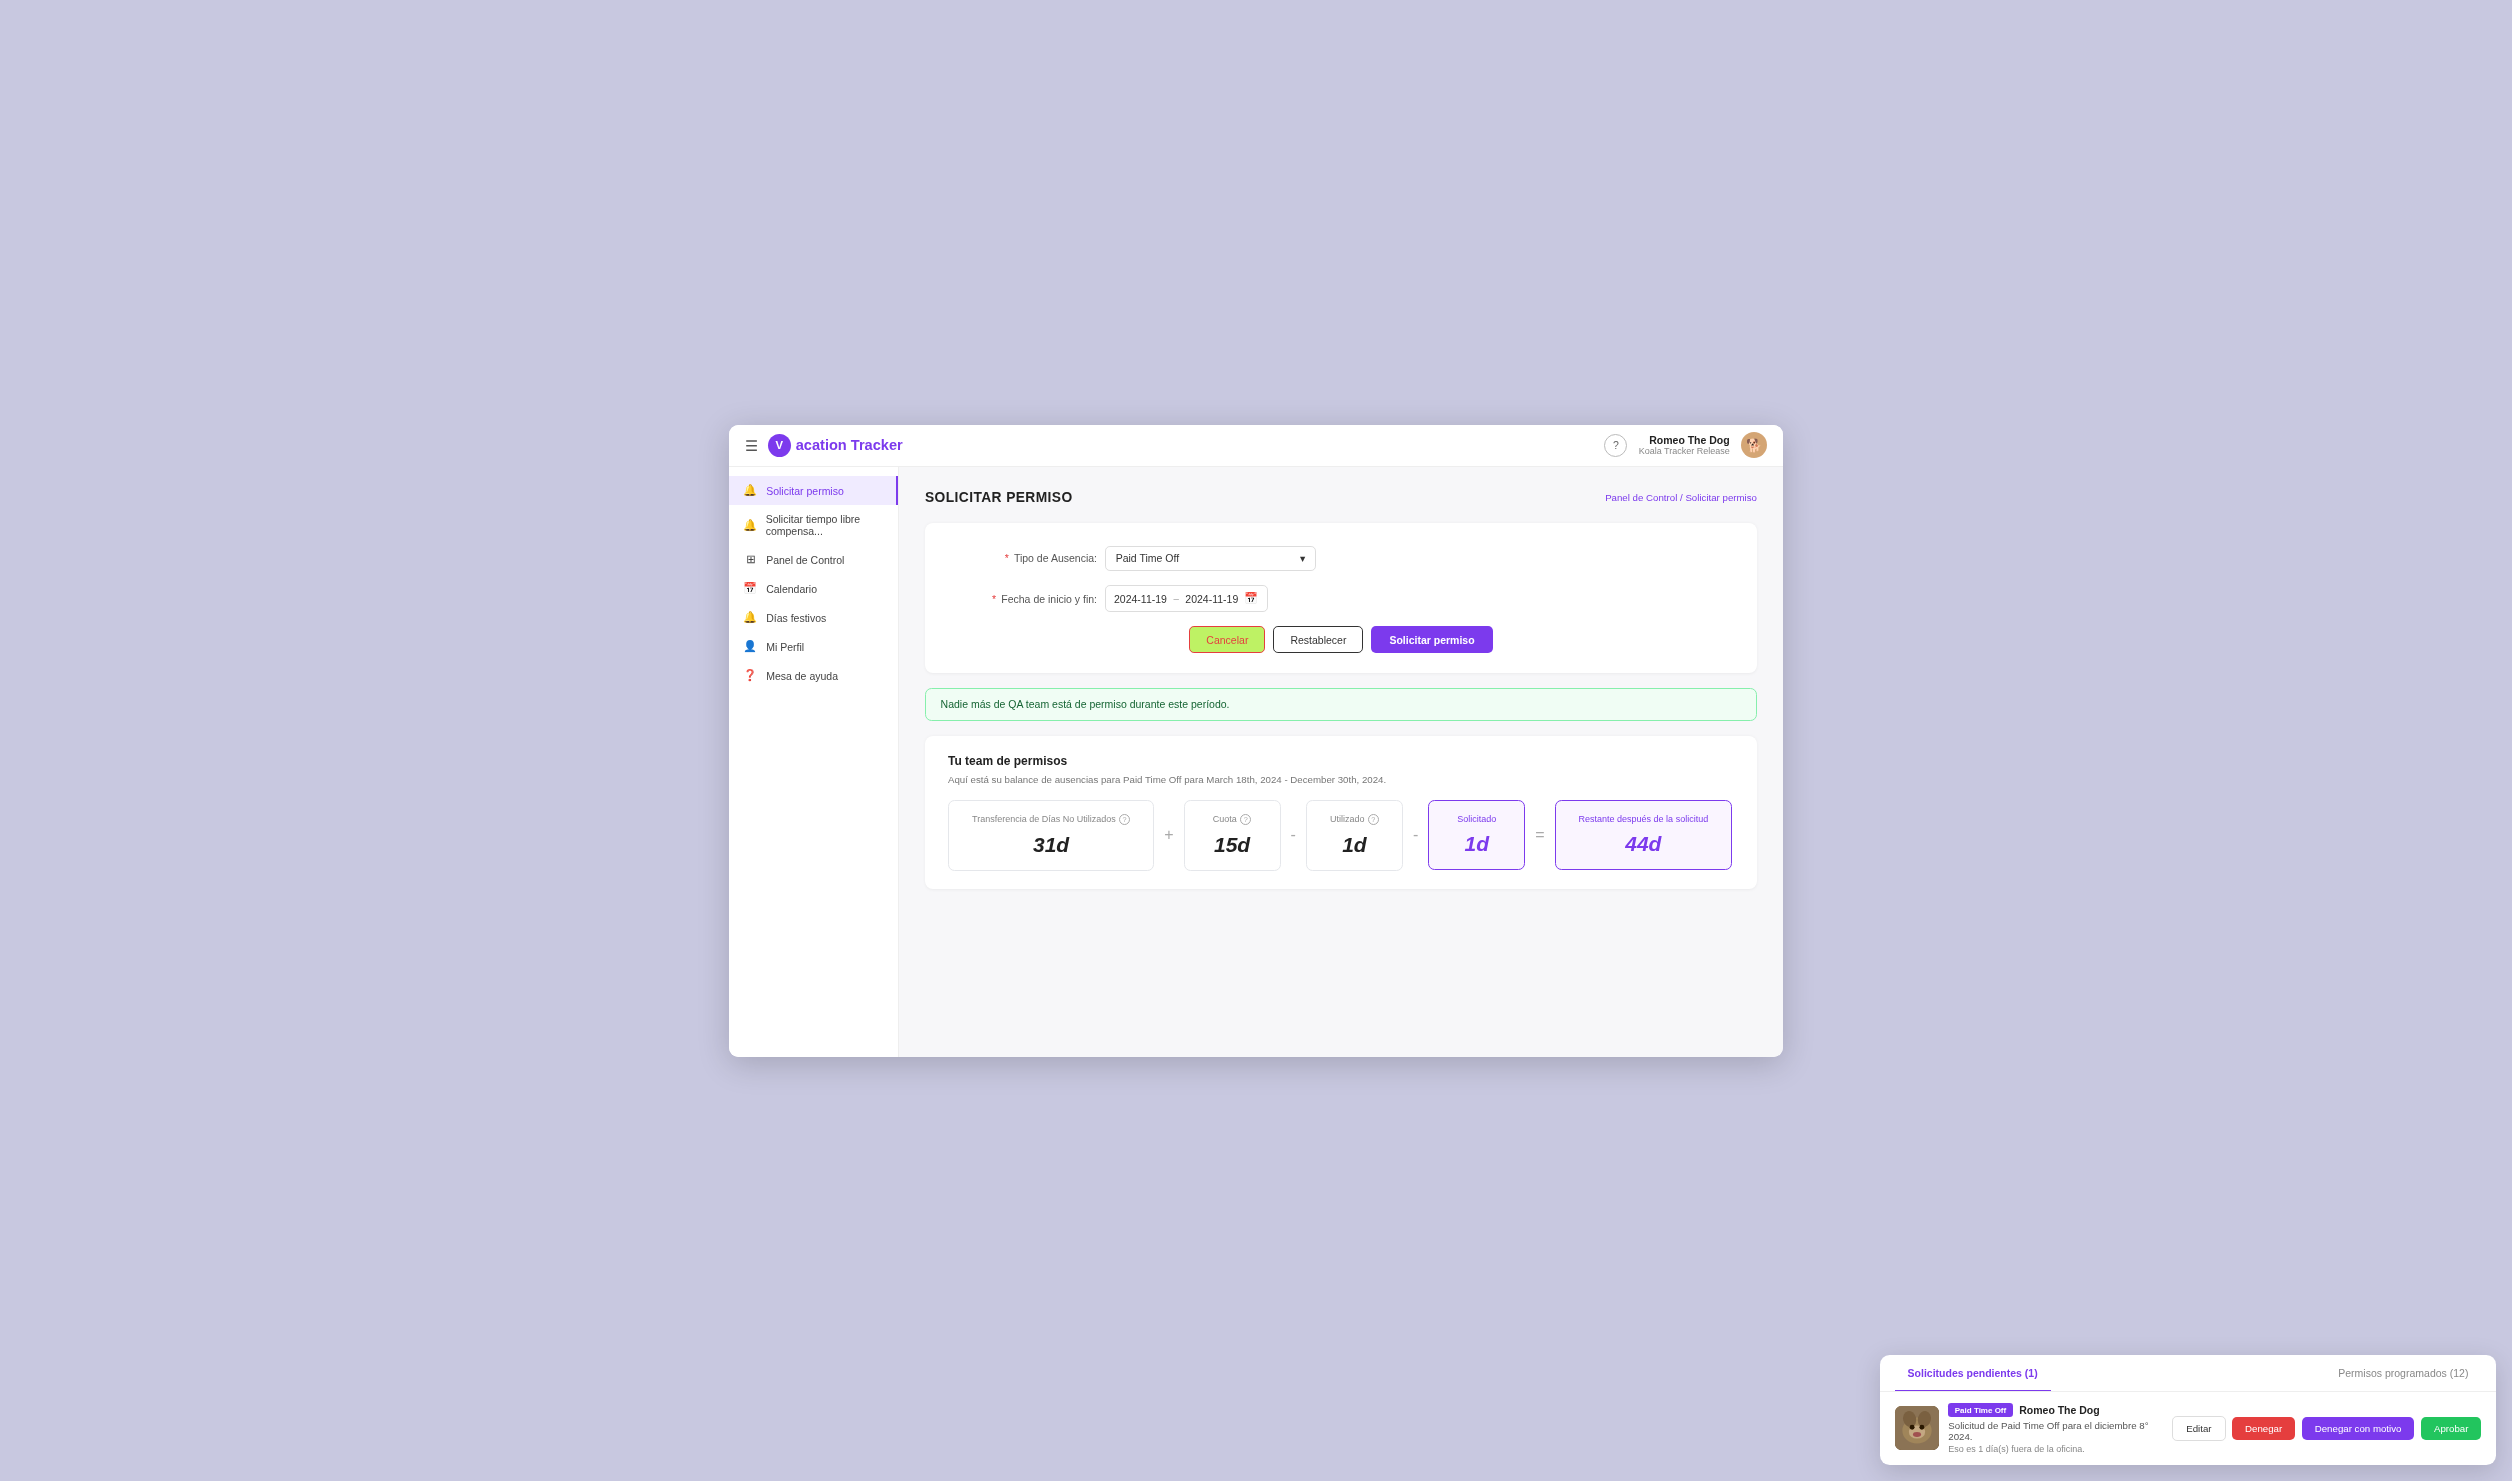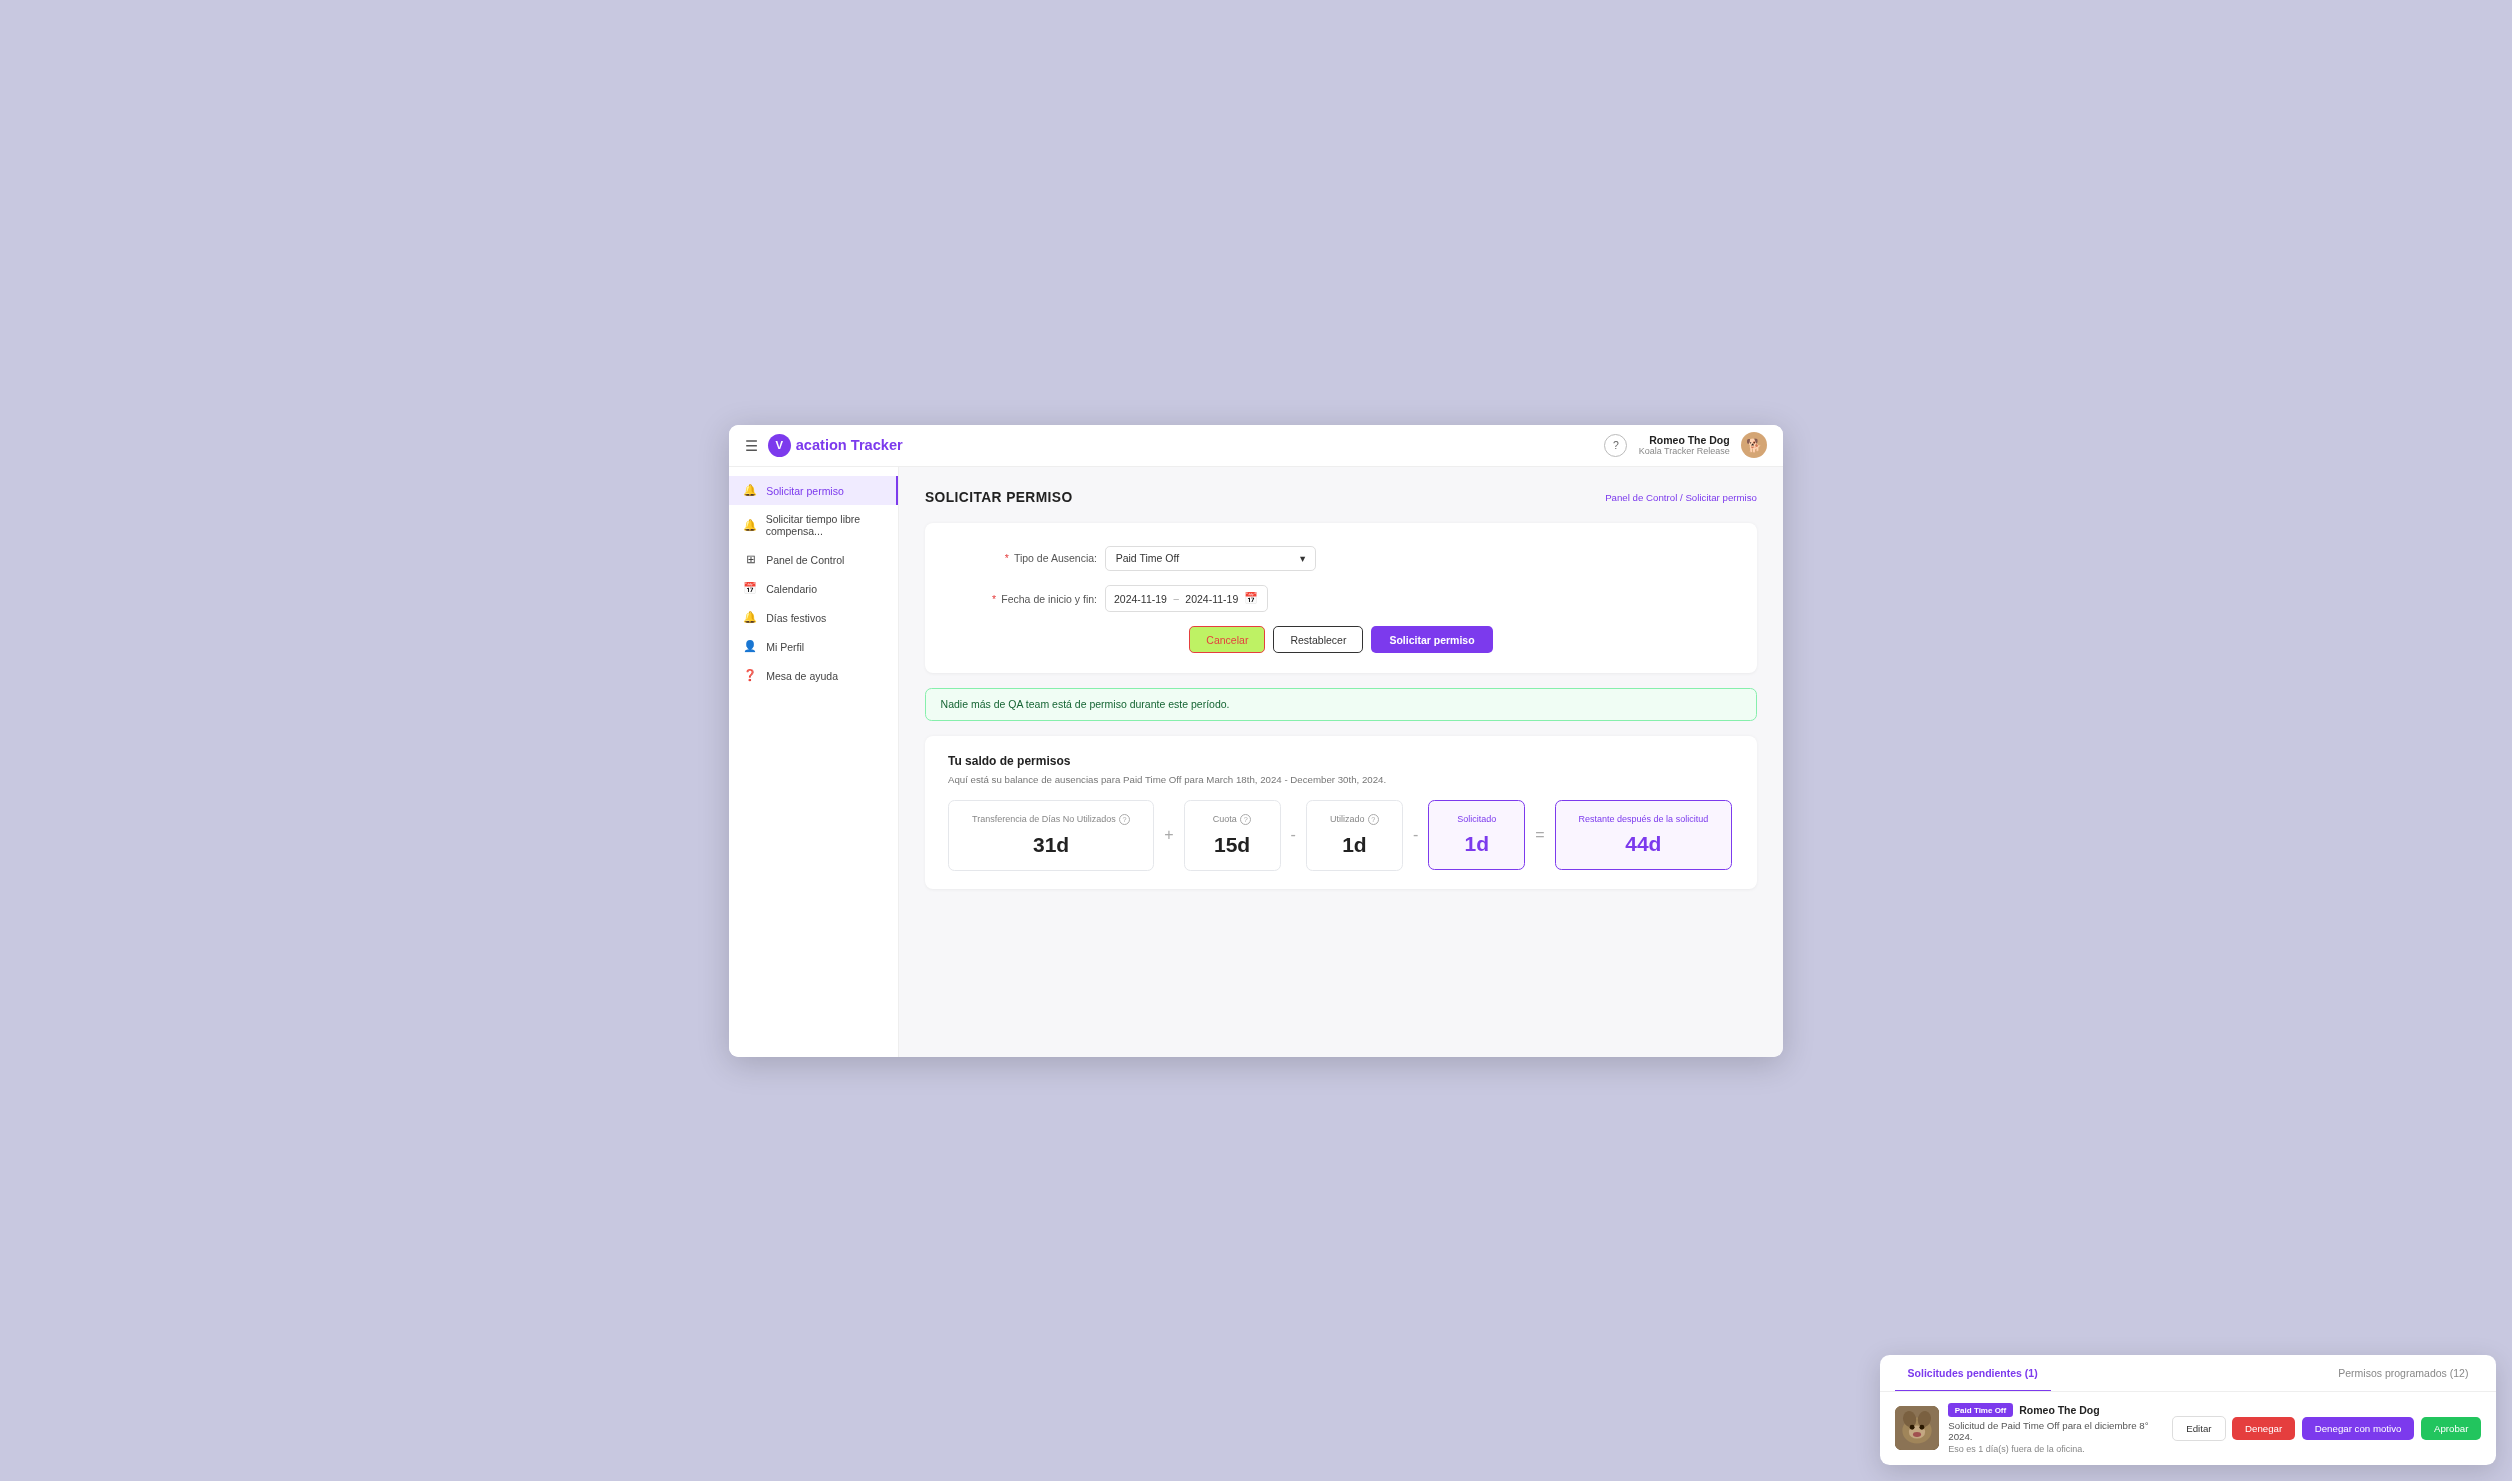--- a/index.html
+++ b/index.html
@@ -316,20 +316,21 @@
       justify-content: center;
       gap: 3.2px;
     }
     .balance-card.highlighted .balance-card-label {
       color: #7c3aed;
     }
     .balance-card-value {
       font-size: 21px;
       font-weight: 700;
       color: #222;
+      font-style: italic;
     }
     .balance-card.highlighted .balance-card-value {
       color: #7c3aed;
     }
     .balance-operator {
       font-size: 16px;
       color: #aaa;
       padding: 0 8px;
       font-weight: 300;
     }
@@ -570,21 +571,21 @@
         <div class="form-actions">
           <button class="btn-cancel">Cancelar</button>
           <button class="btn-reset">Restablecer</button>
           <button class="btn-submit">Solicitar permiso</button>
         </div>
       </div>
 
       <div class="notice-bar">Nadie más de QA team está de permiso durante este período.</div>
 
       <div class="balance-section">
-        <div class="balance-title">Tu saldo de permisos</div>
+        <div class="balance-title">Tu team de permisos</div>
         <div class="balance-desc">Aquí está su balance de ausencias para Paid Time Off para March 18th, 2024 - December 30th, 2024.</div>
         <div class="balance-cards">
 
           <div class="balance-card">
             <div class="balance-card-label">
               Transferencia de Días No Utilizados
               <span class="info-icon">?</span>
             </div>
             <div class="balance-card-value">31d</div>
           </div>

